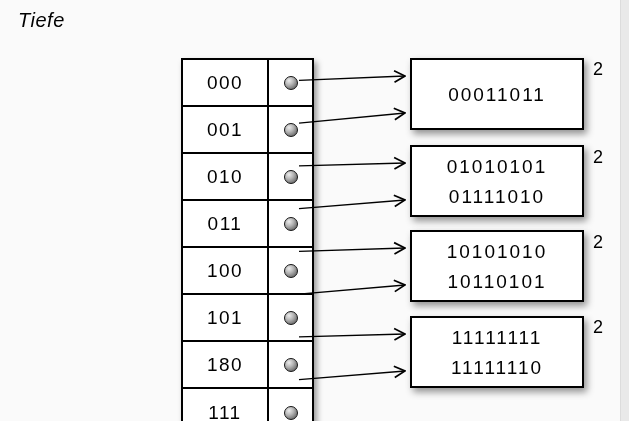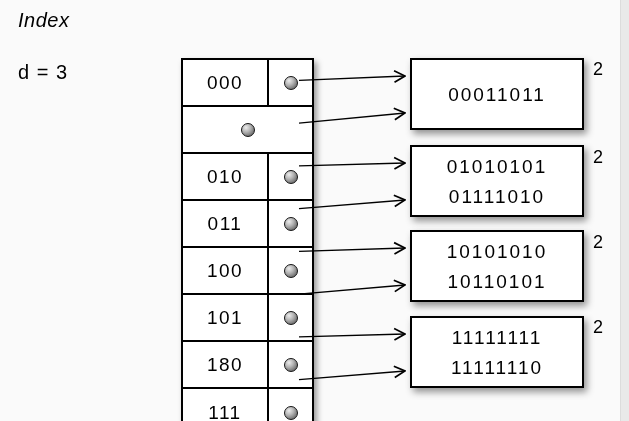--- a/index.html
+++ b/index.html
@@ -72,32 +72,32 @@
   }
   #arrows{position:absolute;left:0;top:0;pointer-events:none;}
 </style>
 </head>
 <body>
 
 <div class="canvas">
 
   <div class="edge-strip"></div>
 
-  <div class="hdr hdr-tiefe">Index</div>
+  <div class="hdr hdr-tiefe">Tiefe</div>
 
-  <div class="depth-value">d = 3</div>
 
   <div class="index-table">
     <div class="index-row">
       <div class="cell-label">000</div>
       <div class="cell-ptr">
           <div class="ball"></div>
         </div>
     </div>
     <div class="index-row">
+      <div class="cell-label">001</div>
       <div class="cell-ptr">
           <div class="ball"></div>
         </div>
     </div>
     <div class="index-row">
       <div class="cell-label">010</div>
       <div class="cell-ptr">
           <div class="ball"></div>
         </div>
     </div>

